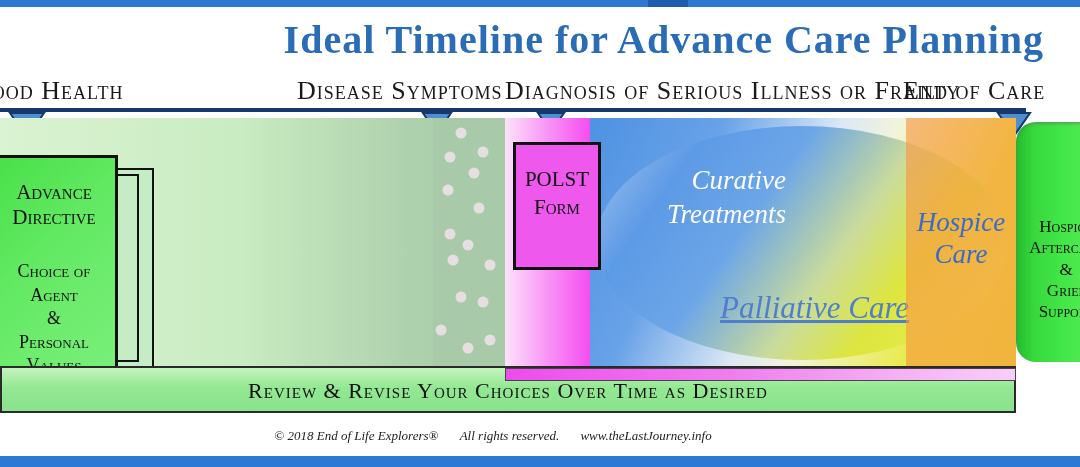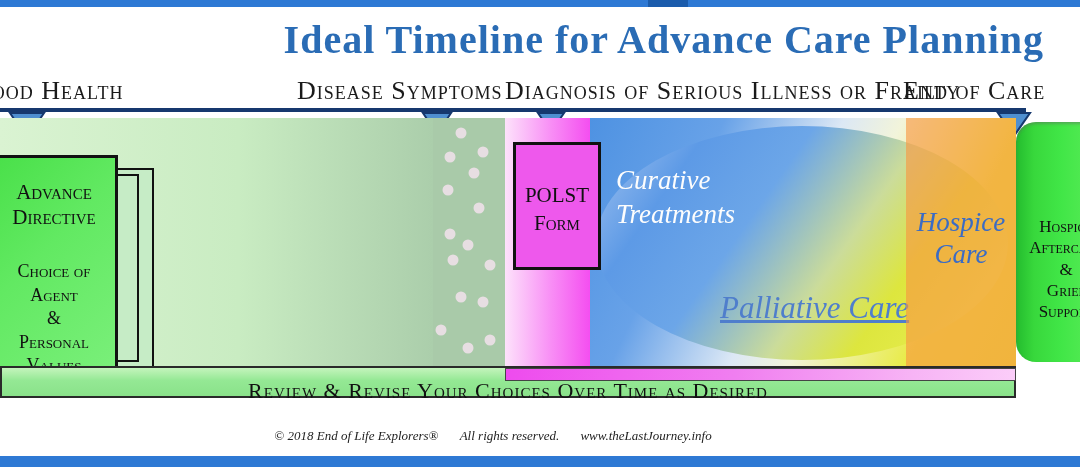--- a/index.html
+++ b/index.html
@@ -28,21 +28,21 @@
   
   .band{position:absolute;top:118px;height:248px;}
   .band-green{left:0;width:433px;background:linear-gradient(to right,#daf3d2 0%,#c9ecc2 55%,#abceab 100%);}
   .band-dotted{left:433px;width:72px;background:#a9caa9;}
   .band-pink{left:505px;width:85px;background:linear-gradient(to right,#fde2fb 0%,#f88df5 55%,#f44ef0 100%);}
 
   .zone{position:absolute;left:590px;top:118px;width:426px;height:248px;overflow:hidden;
         background:linear-gradient(115deg,#4e92e2 0%,#68a2e8 25%,#dce8f5 47%,#f2f4da 58%,#e8eb44 80%,#e4e838 100%);}
   .ellipse{position:absolute;left:6px;top:8px;width:412px;height:234px;border-radius:50%;
         background:linear-gradient(125deg,#a7c6f0 0%,#5d9ae6 20%,#6ca6e8 38%,#cbdc9a 58%,#dde63e 72%,#eef25a 100%);}
-  .curative{position:absolute;left:26px;top:46px;width:170px;text-align:left;font-style:italic;
+  .curative{position:absolute;left:26px;top:46px;width:170px;text-align:right;font-style:italic;
         font-size:27px;color:#fdfdfd;line-height:1.25;}
   .curative span{display:block;}
   .palliative{position:absolute;left:130px;top:172px;font-style:italic;font-size:31px;color:#4f7ecc;white-space:nowrap;text-decoration:underline;}
   .orange-band{position:absolute;left:316px;top:0;width:110px;height:248px;background:rgba(248,148,64,0.62);}
   .hospice-label{position:absolute;left:0;top:88px;width:100%;text-align:center;font-style:italic;
         font-size:27px;color:#3b6cc4;line-height:1.2;}
   .hospice-label span{display:block;}
 
   .aftercare-pill{position:absolute;left:1016px;top:122px;width:100px;height:240px;border-radius:20px;
         background:linear-gradient(to right,#24bc2e 0%,#38d83c 18%,#41e647 45%,#53ea53 72%,#7bf07b 100%);
@@ -58,25 +58,25 @@
   .ad-box{position:absolute;left:-10px;top:155px;width:122px;height:236px;border:3px solid #111;
         background:linear-gradient(135deg,#49e049 0%,#62e962 40%,#7df07d 100%);}
   .ad-name{margin-top:22px;text-align:center;font-variant:small-caps;font-size:21px;line-height:1.2;color:#111;}
   .ad-name span{display:block;}
   .ad-detail{margin-top:30px;text-align:center;font-variant:small-caps;font-size:18px;line-height:1.3;color:#111;}
   .ad-detail span{display:block;}
 
   
   .polst-box{position:absolute;left:513px;top:142px;width:88px;height:128px;background:#ee58ec;
         border:3px solid #111;box-sizing:border-box;text-align:center;font-variant:small-caps;
-        font-size:21px;color:#111;line-height:1.35;padding-top:36px;}
+        font-size:21px;color:#111;line-height:1.35;padding-top:20px;}
   .polst-box span{display:block;}
 
   
-  .review-bar{position:absolute;left:0;top:366px;width:1016px;height:32px;box-sizing:border-box;
+  .review-bar{position:absolute;left:0;top:366px;width:1016px;height:47px;box-sizing:border-box;
         background:linear-gradient(to bottom,#c4f4bc 0%,#94e894 45%,#8ae28a 100%);
         border:2px solid #2a2a2a;text-align:center;}
   .review-bar span{display:inline-block;margin-top:10px;font-variant:small-caps;font-size:22px;
         letter-spacing:1px;color:#111;}
   .magenta-bar{position:absolute;left:505px;top:368px;width:511px;height:13px;box-sizing:border-box;
         background:linear-gradient(to right,#ee4bee 0%,#f07ef0 45%,#f7b4f5 80%,#fbcdf9 100%);
         border:1px solid #444;}
 
   
   .footer{position:absolute;left:0;top:428px;width:986px;text-align:center;font-style:italic;

